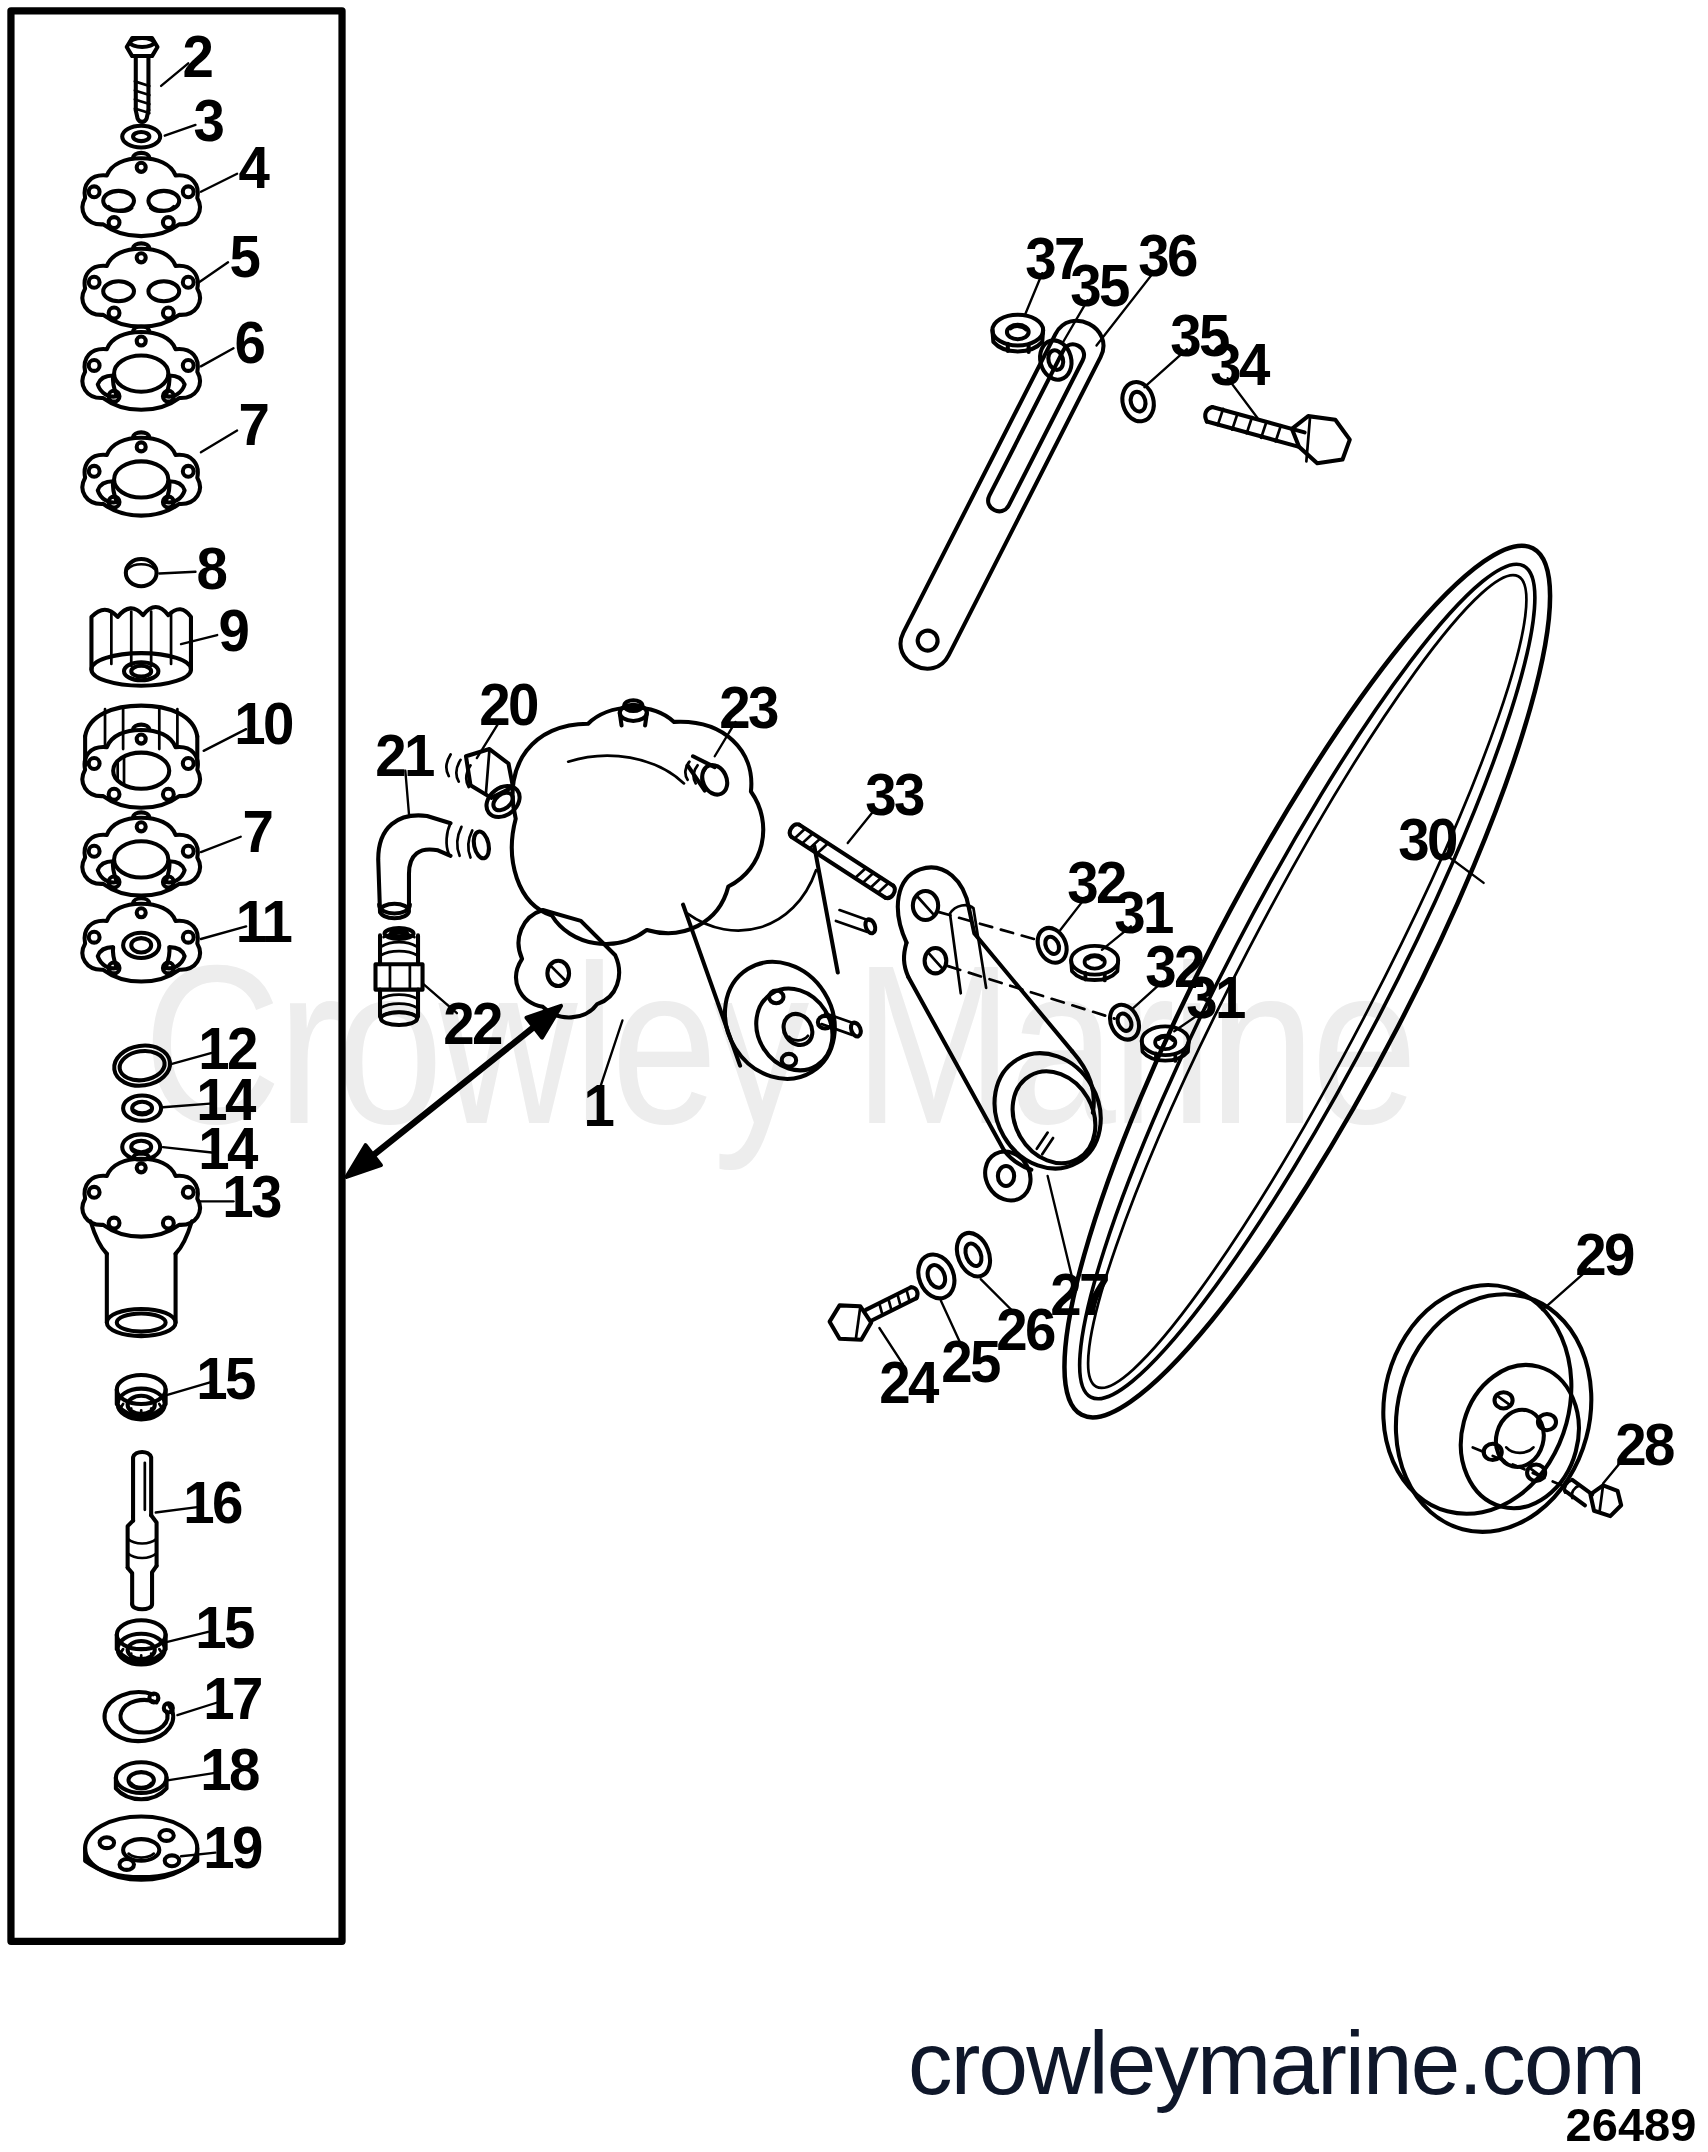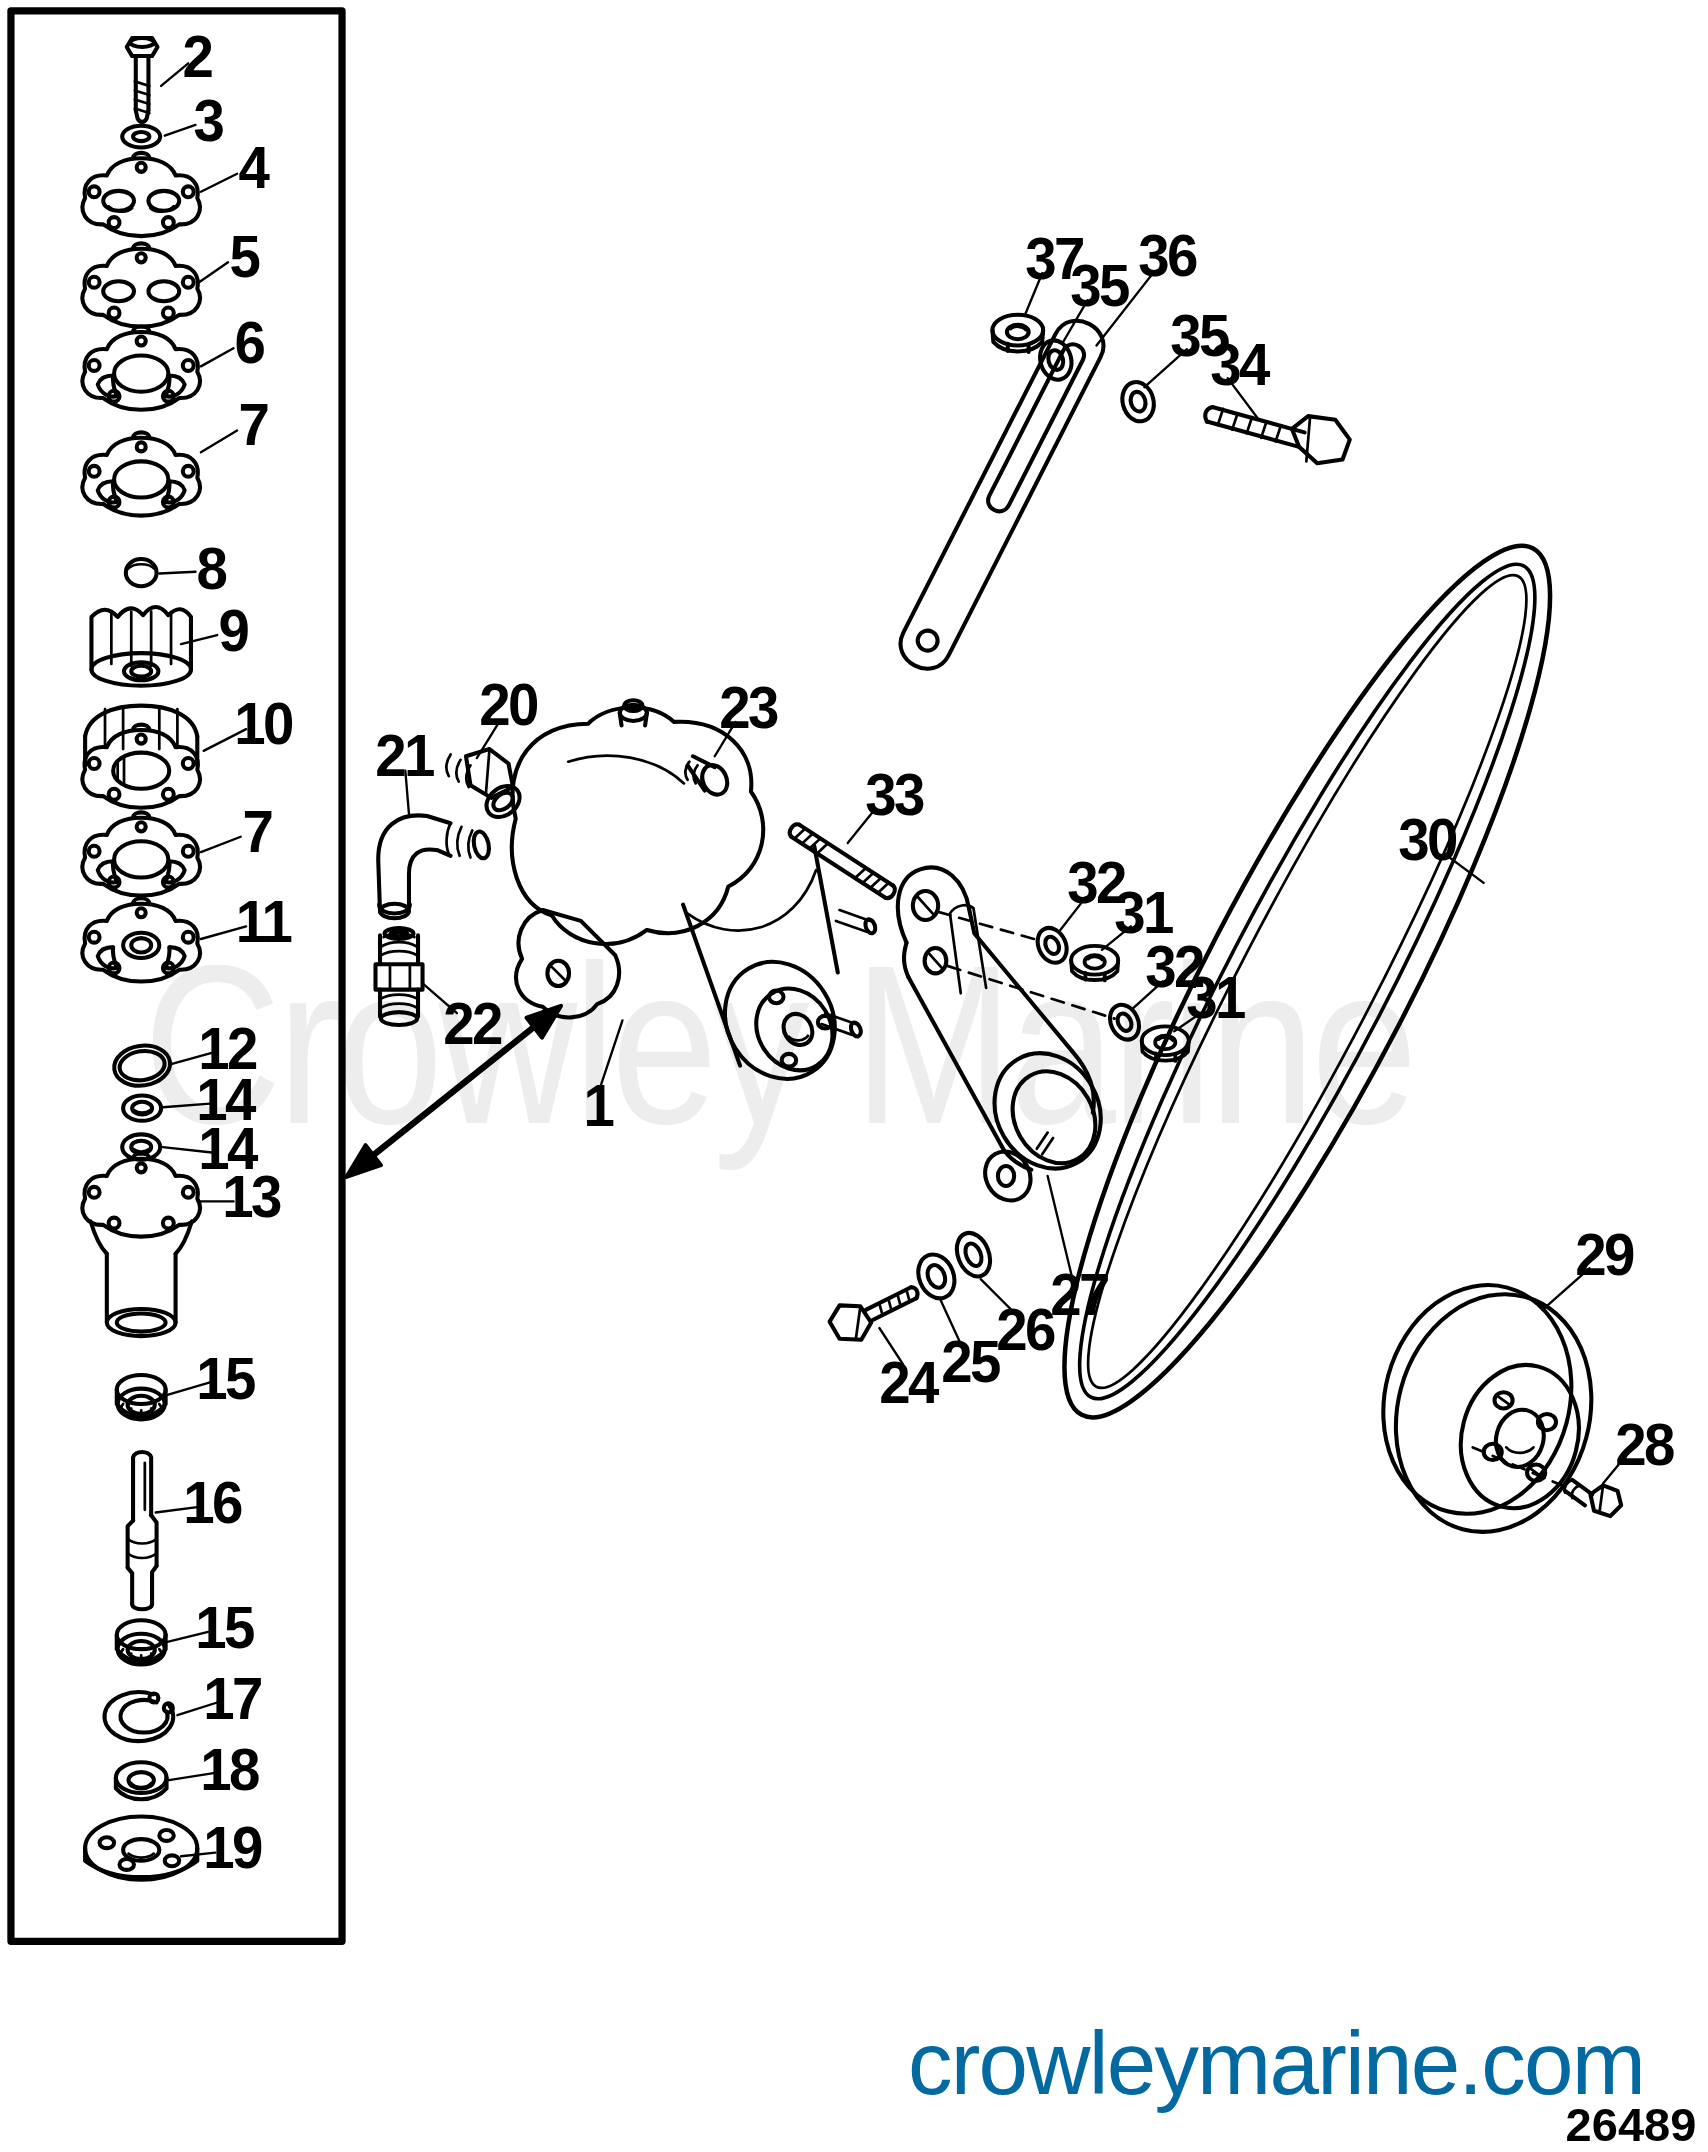--- a/index.html
+++ b/index.html
@@ -9,21 +9,21 @@
          color:#ededed;white-space:nowrap;letter-spacing:-5.4px;font-weight:400;
          transform:scaleX(0.85);transform-origin:left top;z-index:0;user-select:none;}
   svg.art{position:absolute;left:0;top:0;z-index:1;}
   svg.art *{stroke:#000;fill:none;stroke-width:4.5;stroke-linecap:round;stroke-linejoin:round;}
   svg.art .box{stroke-width:8;}
   svg.art .leader{stroke-width:2.6;}
   svg.art .dash{stroke-width:3;stroke-dasharray:14 10;}
   svg.art .thin{stroke-width:3;}
   .callout{position:absolute;transform:translate(-50%,-50%) scaleX(0.94);
          font-weight:700;font-size:60px;letter-spacing:-2.7px;color:#000;z-index:2;white-space:nowrap;}
-  .site{position:absolute;top:2012px;right:65px;font-size:89px;color:#0369a1;z-index:2;letter-spacing:-1.8px;}
+  .site{position:absolute;top:2012px;right:65px;font-size:89px;color:#0f172a;z-index:2;letter-spacing:-1.8px;}
   .docnum{position:absolute;top:2097px;right:12.7px;font-size:47px;font-weight:700;color:#000;z-index:2;}
 </style>
 </head>
 <body>
 
 <div class="stage">
 
   <div class="watermark">Crowley Marine</div>
 
   <svg class="art" width="1709" height="2153" viewBox="0 0 1889 2380">

